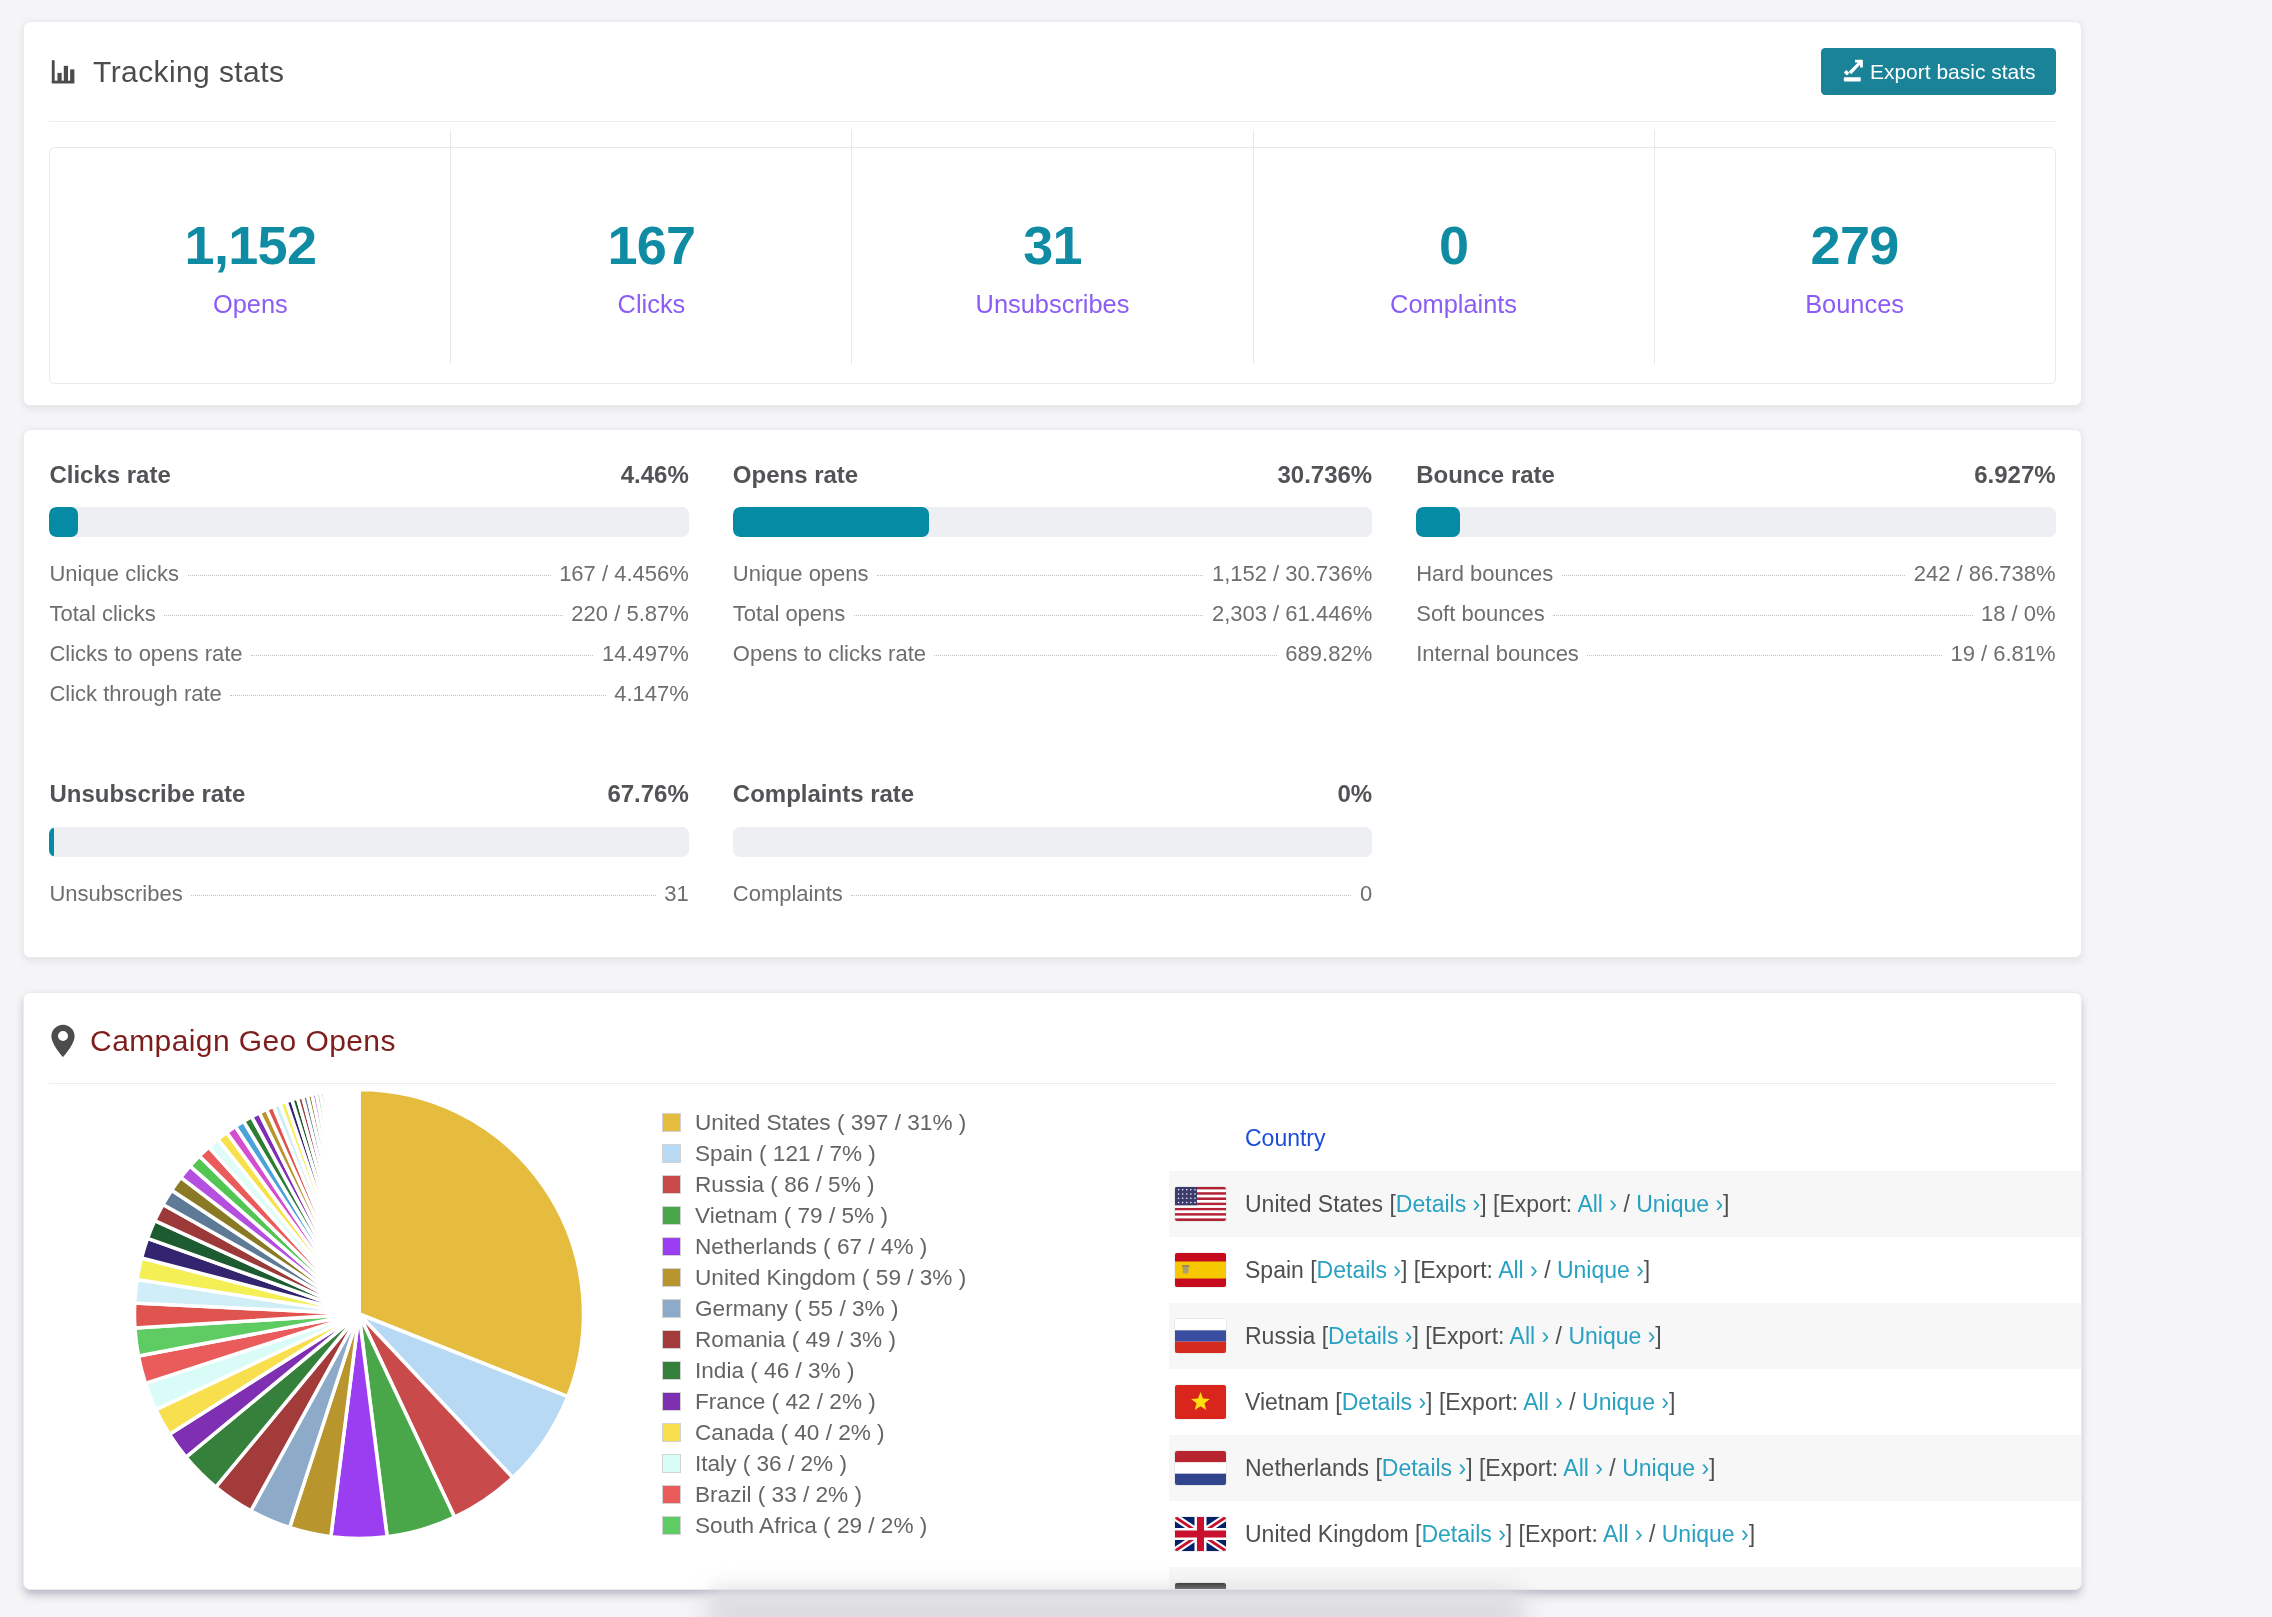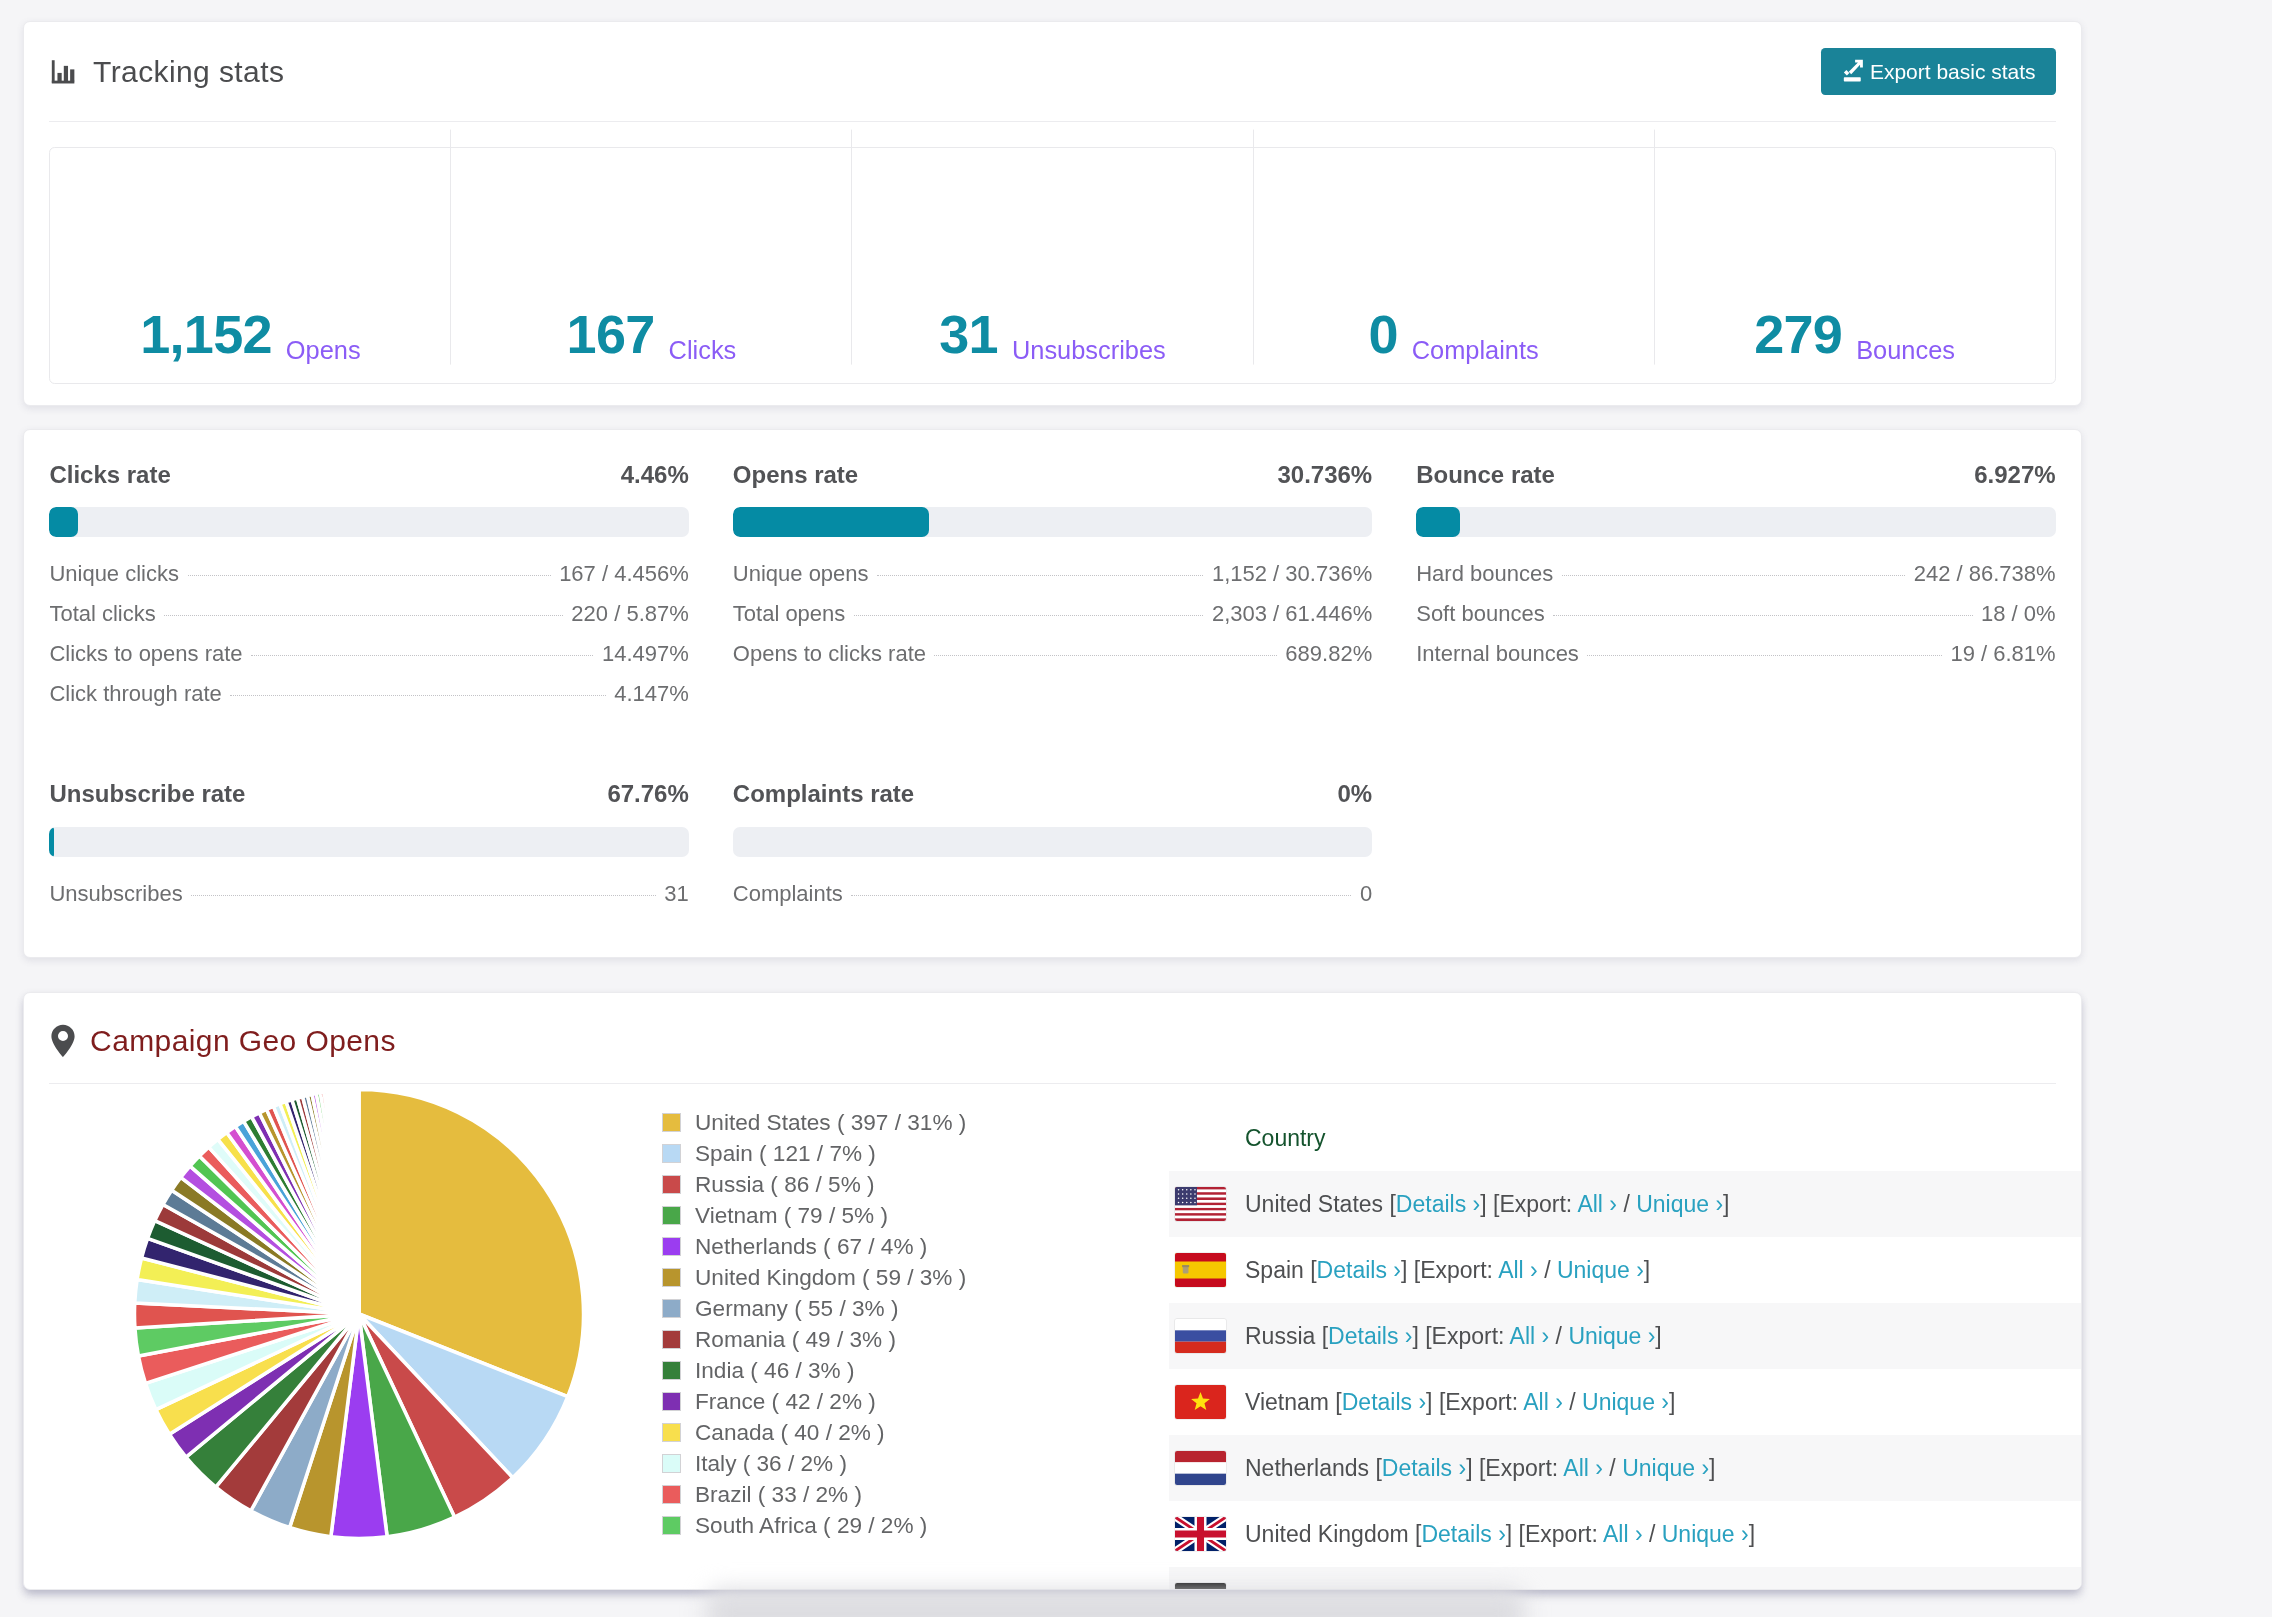--- a/index.html
+++ b/index.html
@@ -16,22 +16,22 @@
   .card-head { display:flex; align-items:center; justify-content:space-between;
     height:99px; padding:0 25.4px; }
   .head-left { display:flex; align-items:center; gap:12.7px; }
   .head-title { font-size:30px; color:#4b4c4e; letter-spacing:0.4px; }
   .head-divider { height:0.7px; background:#ececef; margin:0 25.4px; }
   .btn-export { display:flex; align-items:center; gap:3px; background:#1a8398;
     color:#fff; border:none; border-radius:4.2px; height:47px; padding:0 20px;
     font-size:21px; font-family:inherit; cursor:pointer; }
   .summary { display:flex; margin:25.4px; height:237px;
     border:0.7px solid #e9e9ec; border-radius:5.6px; }
-  .sum-cell { flex:1; display:flex; flex-direction:row; justify-content:center;
-    align-items:flex-end; gap:14px; border-right:0.7px solid #e9e9ec; transform:translateY(-18.4px); padding-top:37px; }
+  .sum-cell { flex:1; display:flex; flex-direction:column; justify-content:center;
+    align-items:center; gap:14px; border-right:0.7px solid #e9e9ec; transform:translateY(-18.4px); padding-top:37px; }
   .sum-cell:last-child { border-right:none; }
   .sum-num { font-size:54px; font-weight:700; color:#0f8ca3; letter-spacing:-0.7px; }
   .sum-lbl { font-size:25.4px; color:#8b5cf6; }
 
   
   .card2 { margin-top:23px; height:529px; padding:31px 25.4px; }
   .rates-grid { display:grid; grid-template-columns:1fr 1fr 1fr;
     column-gap:44px; row-gap:59px; }
   .rate-head { display:flex; justify-content:space-between; align-items:baseline;
     font-size:24px; font-weight:700; color:#525356; margin-bottom:18.4px; }
@@ -48,21 +48,21 @@
   .geo-title { font-size:30px; color:#7f1d1d; letter-spacing:0.4px; }
   .geo-divider { position:absolute; left:25.4px; right:25.4px; top:90px; height:0.7px; background:#ececef; }
   .pie-wrap { position:absolute; left:102px; top:88px; width:466px; height:466px; }
   .legend { position:absolute; left:638px; top:114px; }
   .legend-item { display:flex; align-items:center; height:31px; }
   .swatch { width:19px; height:19px; border:1.4px solid #d2d2d5; margin-right:14px; flex:none; }
   .legend-label { font-size:22.6px; color:#636466; white-space:nowrap; }
 
   .geo-table { position:absolute; left:1145px; top:113px; width:1057px; }
   .gt-header { position:relative; height:65px; display:flex; align-items:center;
-    font-size:23px; color:#14532d; }
+    font-size:23px; color:#1d4ed8; }
   .gt-col-country { position:absolute; left:76px; }
   .gt-col-total { position:absolute; left:930px; }
   .gt-row { position:relative; height:66px; display:flex; align-items:center; }
   .gt-row.striped { background:#f7f7f8; }
   .flag { position:absolute; left:5.6px; width:51px; height:34px; border-radius:2.1px;
     overflow:hidden; box-shadow:0 0 0 0.7px rgba(0,0,0,.08); }
   .flag svg { display:block; }
   .gt-country { position:absolute; left:76px; font-size:23px; color:#4e4f51; white-space:nowrap; }
   .gt-country a { color:#29a1c0; text-decoration:none; cursor:pointer; }
   .gt-total { position:absolute; left:930px; font-size:23px; color:#58595b; }

